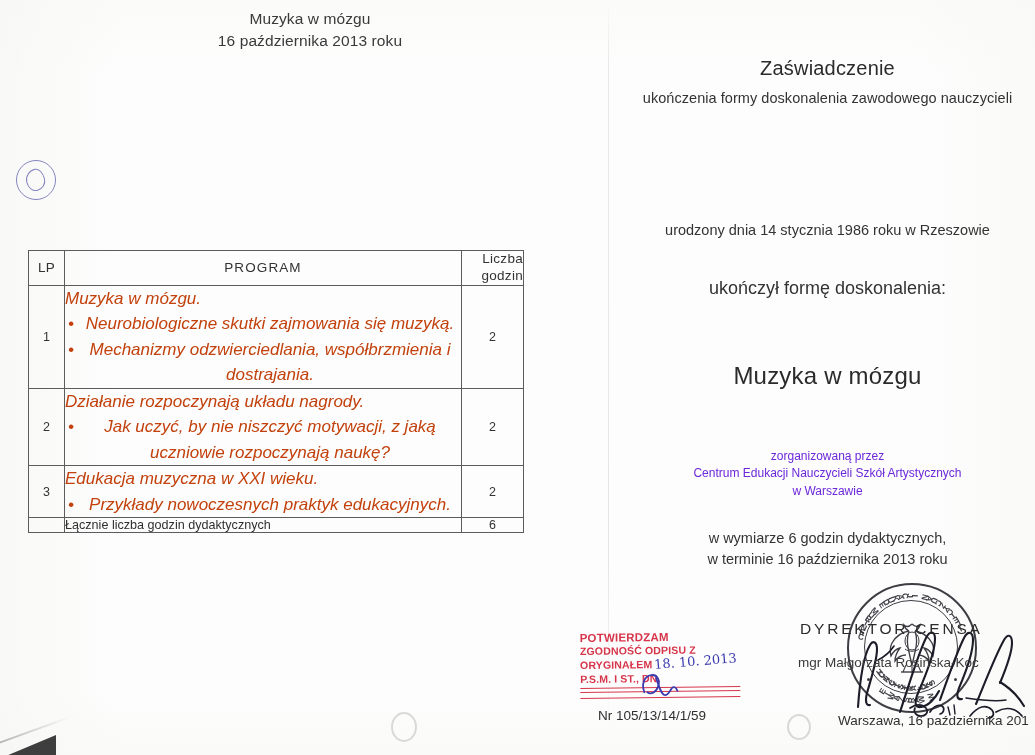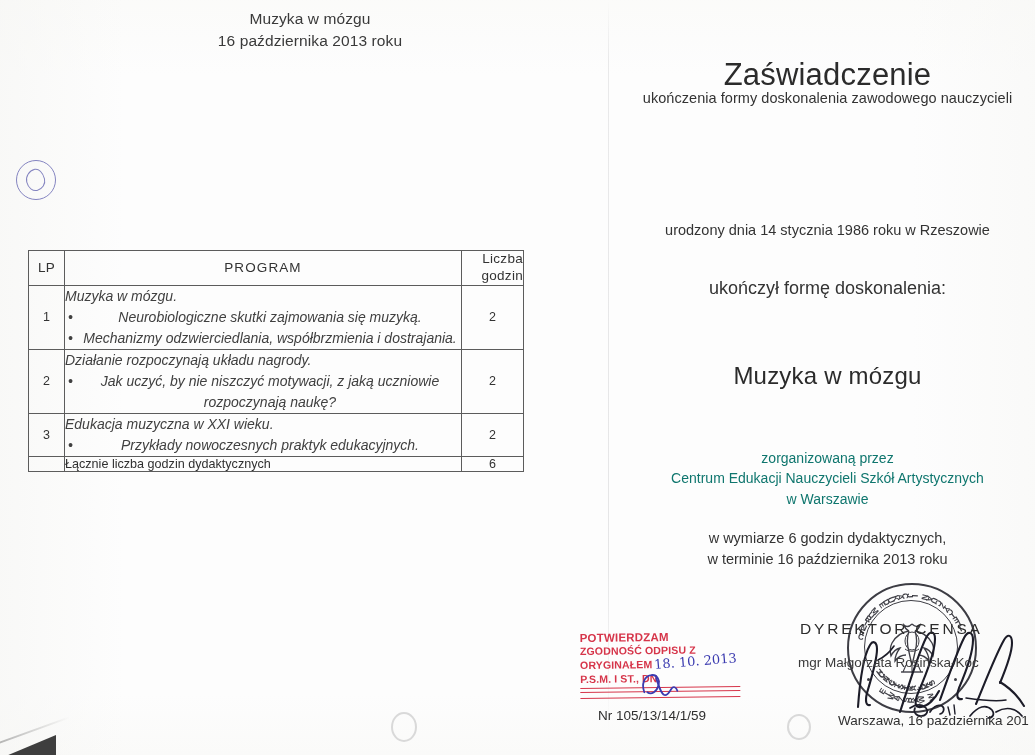--- a/index.html
+++ b/index.html
@@ -106,24 +106,24 @@
     font-size: 12.5px;
     color: #333;
   }
   .cell-hrs {
     text-align: center;
     font-size: 12.5px;
     color: #333;
   }
   .cell-prog {
     padding: 6px 8px 7px 10px;
-    font-size: 14px;
+    font-size: 17px;
     font-style: italic;
     line-height: 1.5;
-    color: #404040;
+    color: #c2410c;
   }
   .cell-prog .lead { display: block; }
   .cell-prog ul {
     margin: 0;
     padding: 0 0 0 14px;
     list-style: none;
   }
   .cell-prog ul li {
     position: relative;
     padding-left: 0;
@@ -146,21 +146,21 @@
     position: absolute;
     left: 620px;
     top: 0;
     width: 415px;
     height: 755px;
   }
   .cert-block { position: absolute; width: 100%; text-align: center; }
 
   .cert-h1 {
     top: 57px;
-    font-size: 31px;
+    font-size: 20px;
     color: #2b2b2b;
     letter-spacing: 0.2px;
   }
   .cert-sub {
     top: 90px;
     font-size: 14.5px;
     color: #333;
     letter-spacing: 0.05px;
   }
   .cert-name {
@@ -180,23 +180,23 @@
     color: #333;
   }
   .cert-course {
     top: 362px;
     font-size: 24px;
     color: #2b2b2b;
     letter-spacing: 0.2px;
   }
   .cert-org {
     top: 448px;
-    font-size: 14px;
+    font-size: 12px;
     line-height: 1.45;
-    color: #0f766e;
+    color: #6d28d9;
   }
   .cert-scope {
     top: 528px;
     font-size: 14.5px;
     line-height: 1.45;
     color: #333;
   }
 
   
   .seal {

